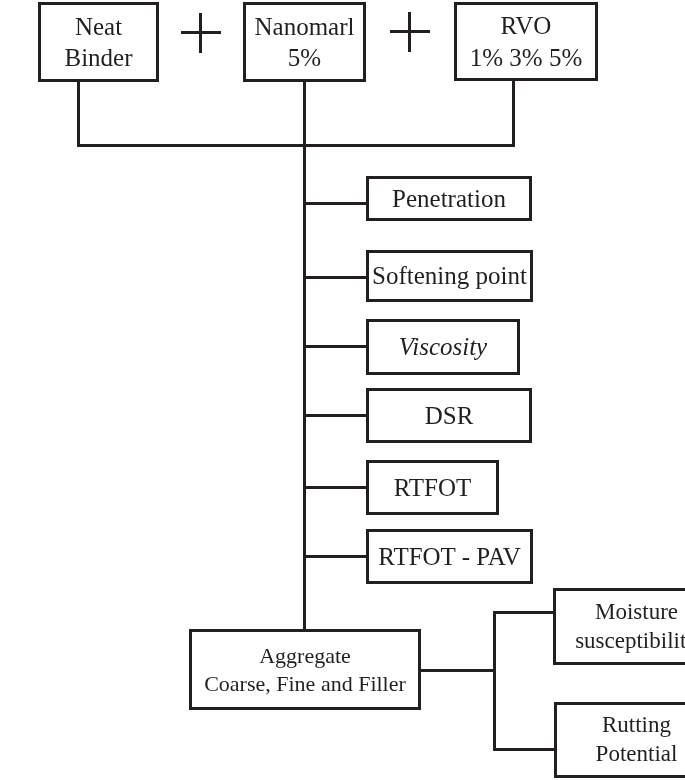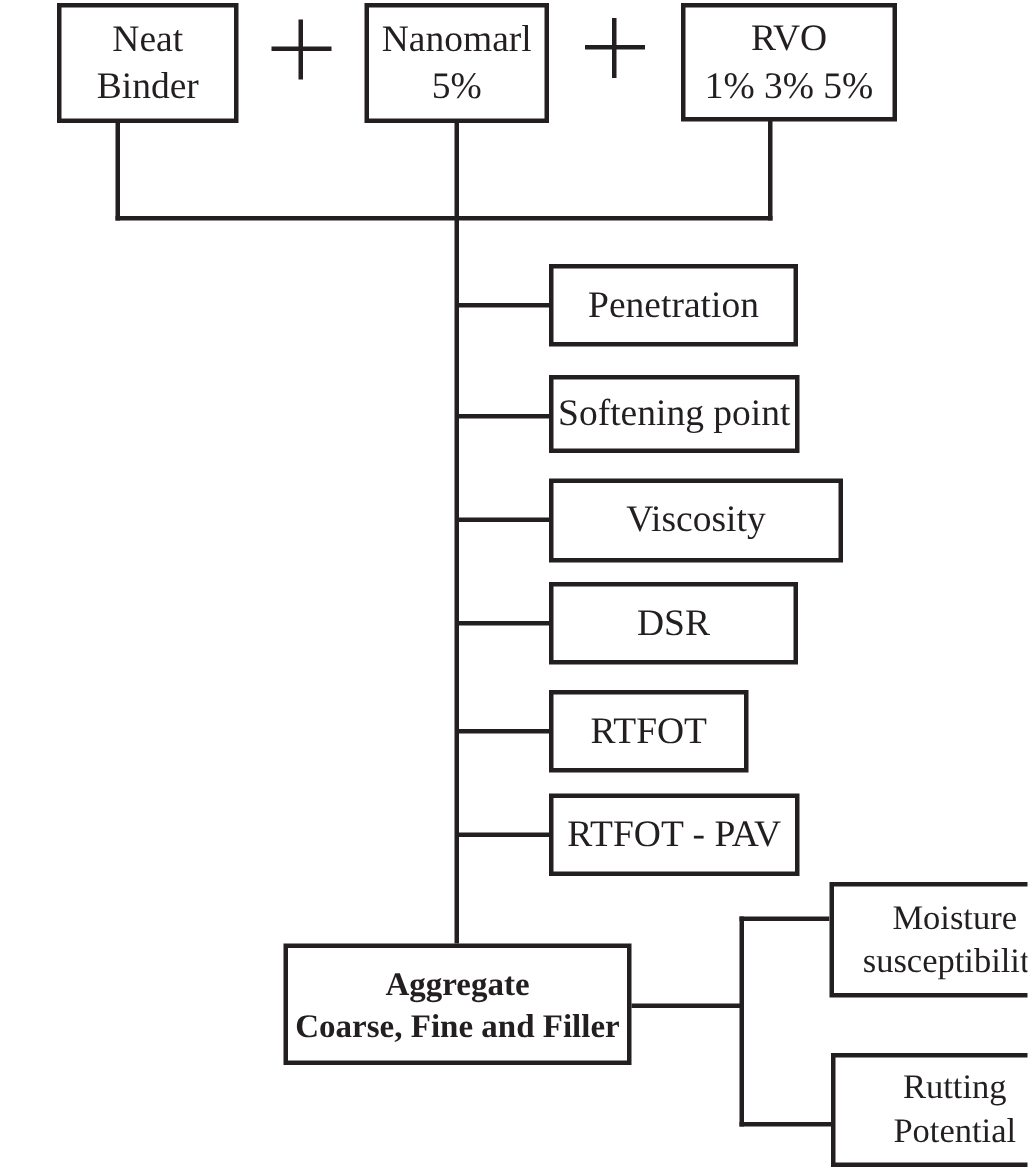--- a/index.html
+++ b/index.html
@@ -57,29 +57,29 @@
 
   
   #box-neat-binder { left: 2px;   top: 2px;  width: 121px; height: 80px; font-size: 25px; }
   #box-nanomarl    { left: 207px; top: 2px;  width: 123px; height: 80px; font-size: 25px; }
   #box-rvo         { left: 418px; top: 2px;  width: 144px; height: 79px; font-size: 25px; }
 
   #plus-1 { left: 145px; top: 13px; }
   #plus-2 { left: 354px; top: 12px; }
 
   
-  #box-penetration { left: 330px; top: 176px; width: 166px; height: 55px; font-size: 25px; }
+  #box-penetration { left: 330px; top: 176px; width: 166px; height: 45px; font-size: 25px; }
   #box-softening   { left: 330px; top: 250px; width: 167px; height: 52px; font-size: 25px; }
-  #box-viscosity   { left: 330px; top: 319px; width: 196px; height: 56px; font-size: 25px; }
+  #box-viscosity   { left: 330px; top: 319px; width: 154px; height: 56px; font-size: 25px; font-style: italic; }
   #box-dsr         { left: 330px; top: 388px; width: 166px; height: 55px; font-size: 25px; }
   #box-rtfot       { left: 330px; top: 460px; width: 133px; height: 55px; font-size: 25px; }
   #box-rtfot-pav   { left: 330px; top: 529px; width: 167px; height: 55px; font-size: 25px; }
 
   
-  #box-aggregate { left: 153px; top: 629px; width: 232px; height: 81px; font-size: 22px; font-weight: bold; }
+  #box-aggregate { left: 153px; top: 629px; width: 232px; height: 81px; font-size: 22px; }
   #box-moisture  { left: 517px; top: 588px; width: 167px; height: 77px; font-size: 23px; }
   #box-rutting   { left: 518px; top: 702px; width: 165px; height: 76px; font-size: 23px; }
 
   
   #line-neat-down      { left: 41px;  top: 82px;  width: 3px;   height: 65px;  }
   #line-rvo-down       { left: 476px; top: 80px;  width: 3px;   height: 67px;  }
   #line-collector      { left: 41px;  top: 144px; width: 438px; height: 3px;   }
   #line-main-vertical  { left: 267px; top: 82px;  width: 3px;   height: 549px; }
 
   #stub-penetration { left: 270px; top: 202px; width: 60px; height: 3px; }

